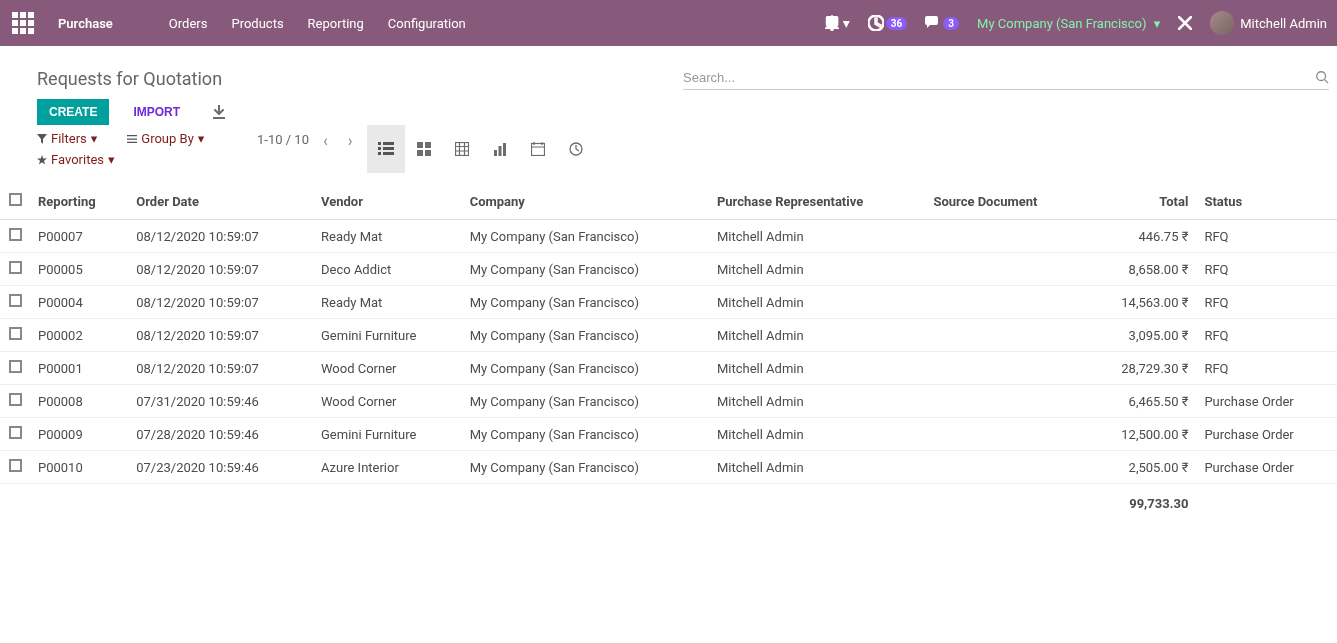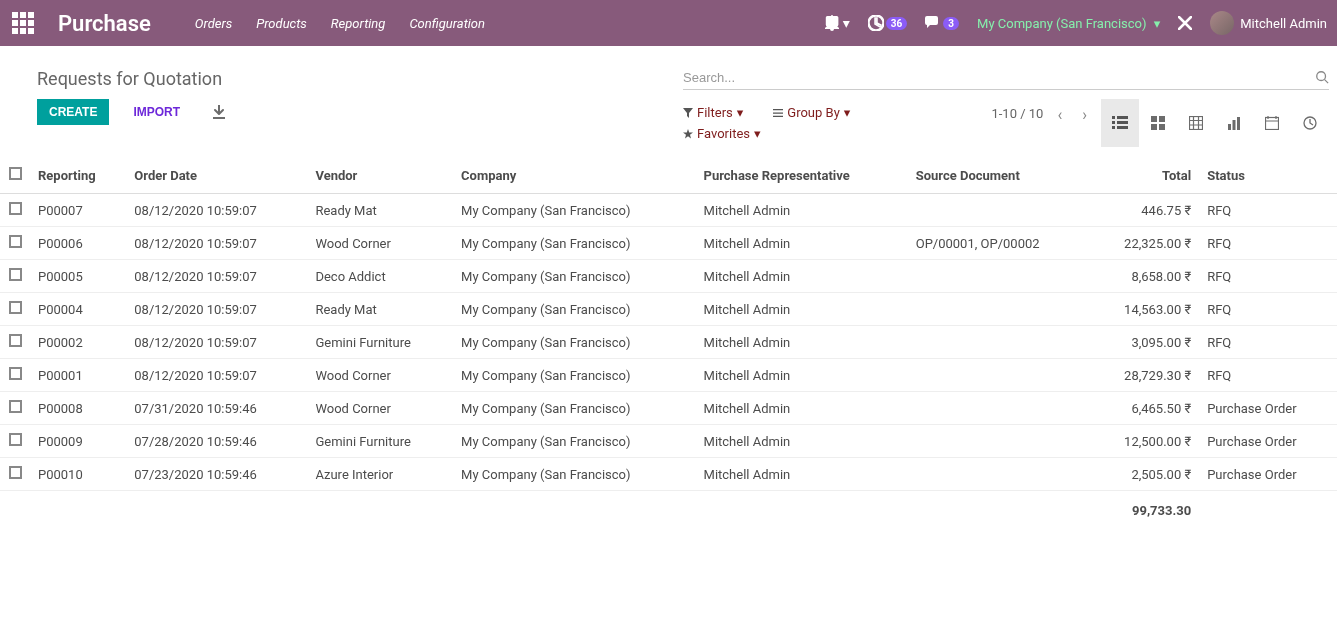--- a/index.html
+++ b/index.html
@@ -1,38 +1,38 @@
 <!DOCTYPE html>
 <html><head>
 <meta charset="utf-8">
 <style>
   * { box-sizing: border-box; margin: 0; padding: 0; }
   body { font-family: -apple-system, BlinkMacSystemFont, "Segoe UI", Roboto, "Helvetica Neue", Arial, sans-serif; font-size: 13px; color: #4c4c4c; background: #fff; width: 1337px; }
   .navbar { background: #875a7b; color: #fff; height: 46px; display: flex; align-items: center; padding: 0 10px; }
   .apps-icon { width: 28px; display: flex; flex-wrap: wrap; gap: 2px; cursor: pointer; padding: 2px; }
   .apps-icon span { width: 6px; height: 6px; background: #fff; }
-  .brand { font-size: 22px; font-weight: 600; margin-left: 20px; margin-right: 44px; }
+  .brand { font-size: 13px; font-weight: 600; margin-left: 20px; margin-right: 56px; }
   .nav-menu { display: flex; gap: 24px; }
-  .nav-menu a { color: #fff; text-decoration: none; font-size: 13px; font-style: italic; }
+  .nav-menu a { color: #fff; text-decoration: none; font-size: 13px; }
   .nav-right { margin-left: auto; display: flex; align-items: center; gap: 18px; }
   .icon-btn { color: #fff; cursor: pointer; font-size: 14px; display: inline-flex; align-items: center; position: relative; }
   .badge { background: #8b5cf6; color: #fff; border-radius: 9px; font-size: 10px; padding: 1px 5px; margin-left: 2px; font-weight: bold; }
   .company-sel { color: #86efac; cursor: pointer; font-size: 13px; }
   .caret { margin-left: 4px; }
   .avatar { width: 24px; height: 24px; border-radius: 50%; background: linear-gradient(135deg,#a88,#766); display: inline-block; vertical-align: middle; margin-right: 6px; }
   .user-sel { color:#fff; cursor:pointer; font-size:13px; display:flex; align-items:center; }
 
   .cp { padding: 16px 8px 0 8px; margin-left: 29px; }
   .cp-top { display:flex; align-items:center; }
   .breadcrumb { font-size: 18px; color:#666; padding: 6px 0 4px 0; flex: 0 0 50%; }
   .search-wrap { flex: 1; border:none; border-bottom:1px solid #ccc; display:flex; align-items:center; }
   .search-input { flex:1; border:none; outline:none; font-size:13px; padding:4px 0; }
   .search-input::placeholder { color:#999; }
 
-  .cp-bottom { display:flex; align-items:flex-start; margin-top:6px; }
+  .cp-bottom { display:flex; align-items:flex-start; margin-top:6px;flex-direction:column; }
   .cp-left { display:flex; align-items:center; gap:12px; flex:0 0 50%; }
   .btn { padding: 6px 12px; border:none; cursor:pointer; font-size:12px; font-weight:600; }
   .btn-primary { background:#00a09d; color:#fff; }
   .btn-link { background:none; color:#6d28d9; font-weight:600; }
   .dl-icon { color:#6c6c6c; cursor:pointer; padding:0 8px; }
 
   .cp-right { flex:1; display:flex; align-items:flex-start; }
   .search-opts { display:flex; flex-wrap:wrap; gap: 6px 30px; color:#7f1d1d; padding-top:6px;}
   .sopt { cursor:pointer; display:inline-flex; align-items:center; gap:4px; font-size:13px;}
   .pager { margin-left:auto; display:flex; align-items:center; gap:8px; color:#666; }
@@ -241,31 +241,20 @@
         <td>08/12/2020 10:59:07</td>
         <td>Ready Mat</td>
         <td>My Company (San Francisco)</td>
         <td>Mitchell Admin</td>
         <td></td>
         <td class="num">446.75 ₹</td>
         <td>RFQ</td>
       </tr>
       <tr>
         <td class="chk"><span class="chkbox"></span></td>
-        <td>P00006</td>
-        <td>08/12/2020 10:59:07</td>
-        <td>Wood Corner</td>
-        <td>My Company (San Francisco)</td>
-        <td>Mitchell Admin</td>
-        <td>OP/00001, OP/00002</td>
-        <td class="num">22,325.00 ₹</td>
-        <td>RFQ</td>
-      </tr>
-      <tr>
-        <td class="chk"><span class="chkbox"></span></td>
         <td>P00005</td>
         <td>08/12/2020 10:59:07</td>
         <td>Deco Addict</td>
         <td>My Company (San Francisco)</td>
         <td>Mitchell Admin</td>
         <td></td>
         <td class="num">8,658.00 ₹</td>
         <td>RFQ</td>
       </tr>
       <tr>

